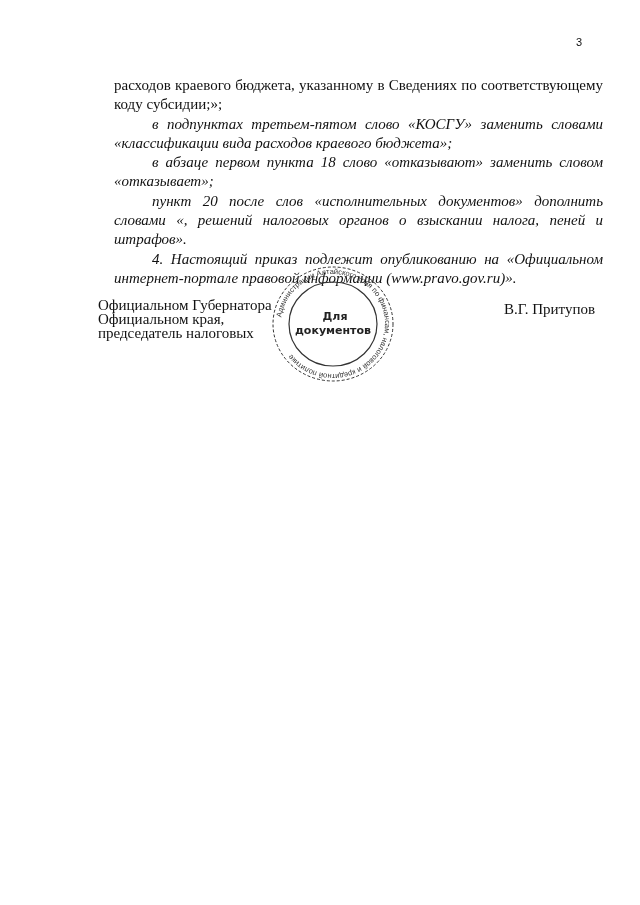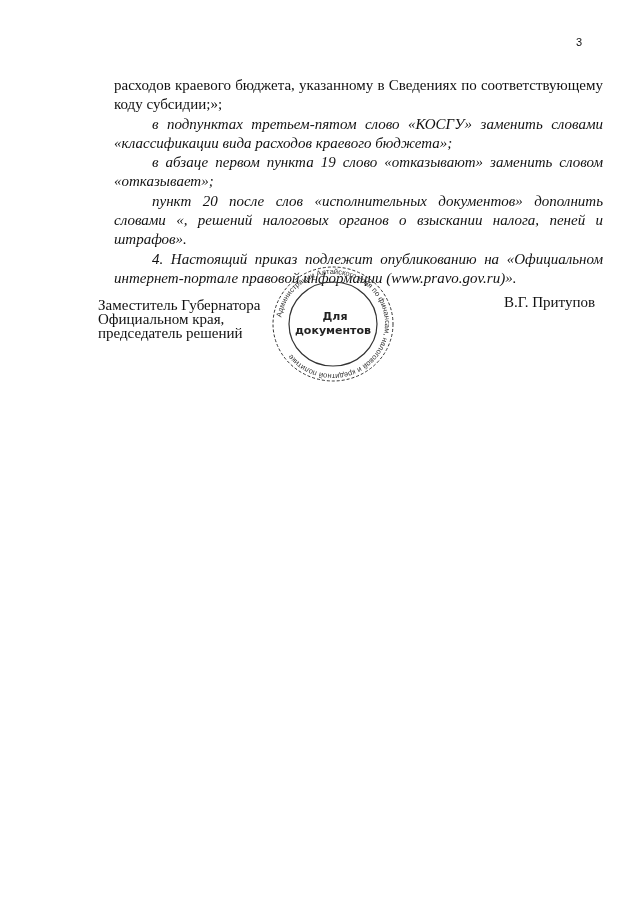--- a/index.html
+++ b/index.html
@@ -14,44 +14,44 @@
       text-align: justify;
       margin-left: 16px;
     }
     .body-text p { margin: 0; }
     .body-text p.indent { text-indent: 38px; font-style: italic; }
     .signatory {
       position: absolute; left: 98px; top: 298px;
       font-family: "Liberation Serif", serif; font-size: 15px; line-height: 14px;
     }
     .signer-name {
-      position: absolute; left: 504px; top: 294px;
+      position: absolute; left: 504px; top: 301px;
       font-family: "Liberation Serif", serif; font-size: 15px; text-align: right;
     }
     .stamp {
       position: absolute; left: 268px; top: 265px; width: 130px; height: 118px;
     }
   </style>
 </head>
 <body>
 
 <div class="page-number">3</div>
 
 <div class="body-text">
   <p>расходов краевого бюджета, указанному в Сведениях по соответствующему коду субсидии;»;</p>
   <p class="indent">в подпунктах третьем-пятом  слово «КОСГУ» заменить словами «классификации вида расходов краевого бюджета»;</p>
-  <p class="indent">в абзаце первом пункта 19 слово «отказывают» заменить словом «отказывает»;</p>
+  <p class="indent">в абзаце первом пункта 18 слово «отказывают» заменить словом «отказывает»;</p>
   <p class="indent">пункт 20 после слов «исполнительных документов» дополнить словами «, решений налоговых органов о взыскании налога, пеней и штрафов».</p>
   <p class="indent">4. Настоящий приказ подлежит опубликованию на «Официальном интернет-портале правовой информации (www.pravo.gov.ru)».</p>
 </div>
 
 <div class="signatory">
-  <div>Заместитель Губернатора</div>
+  <div>Официальном Губернатора</div>
   <div>Официальном края,</div>
-  <div>председатель решений</div>
+  <div>председатель налоговых</div>
 </div>
 
 <div class="stamp">
   <svg width="130" height="118" viewBox="0 0 130 118">
     <defs>
       <path id="ringPath" d="M 65,59 m -52,0 a 52,50 0 1,1 104,0 a 52,50 0 1,1 -104,0"></path>
     </defs>
     <ellipse cx="65" cy="59" rx="60" ry="57" fill="none" stroke="#333" stroke-width="1" stroke-dasharray="3,2"></ellipse>
     <ellipse cx="65" cy="59" rx="44" ry="42" fill="none" stroke="#333" stroke-width="1.2"></ellipse>
     <text font-family="Liberation Sans, sans-serif" font-size="7.5" fill="#333">

